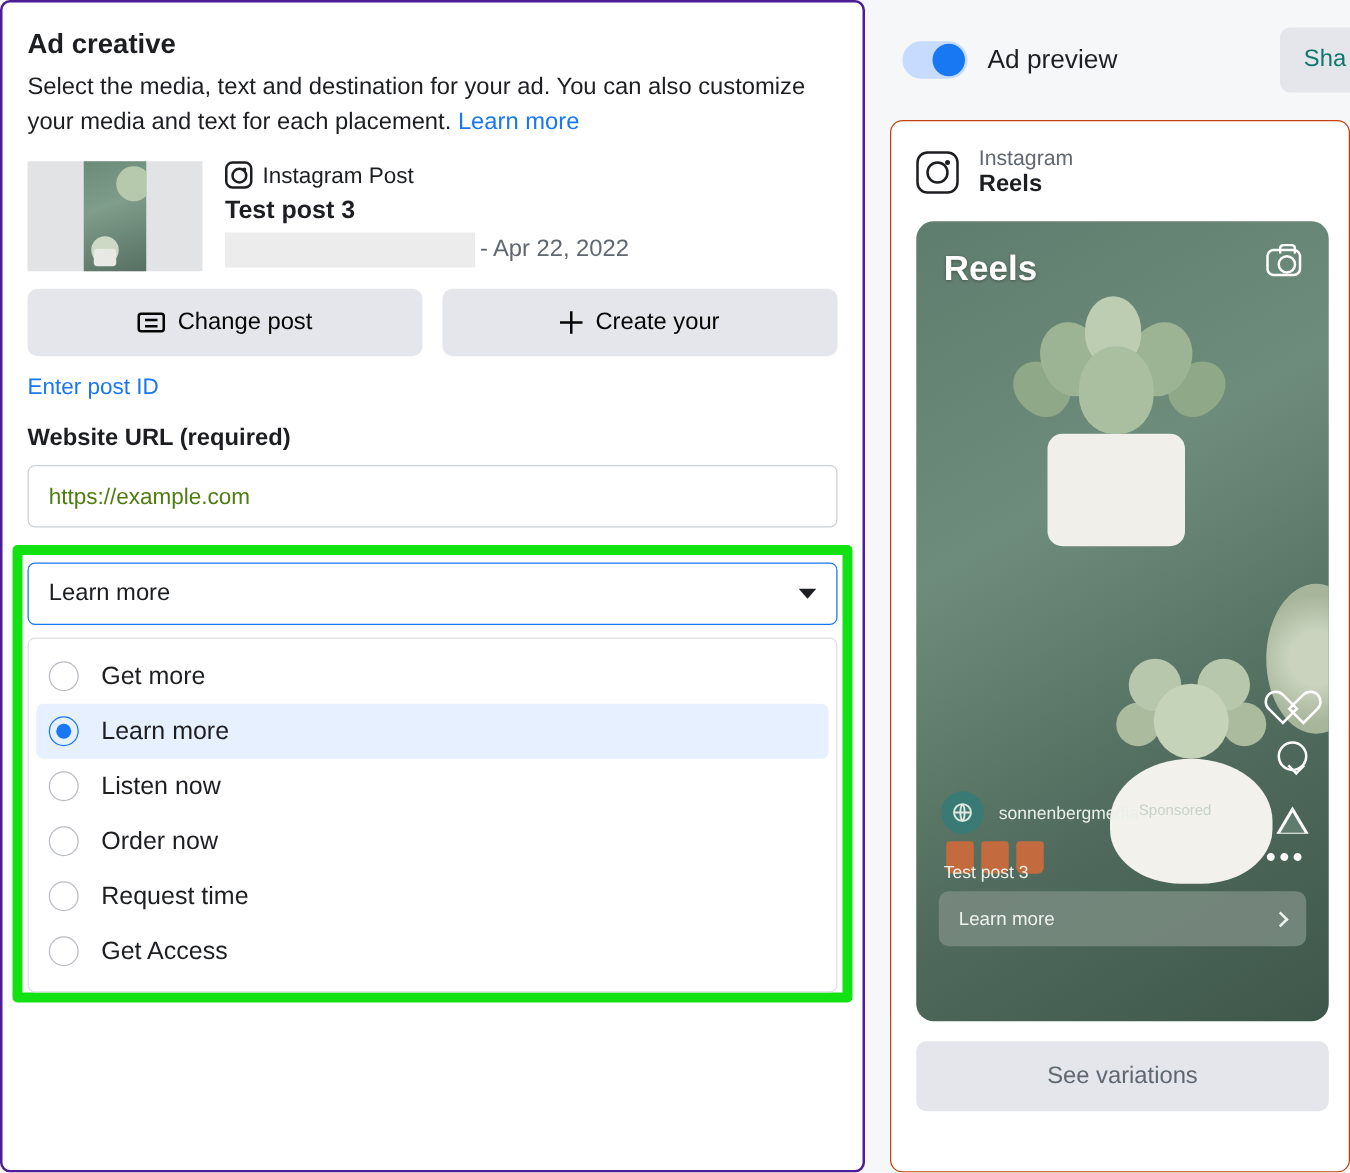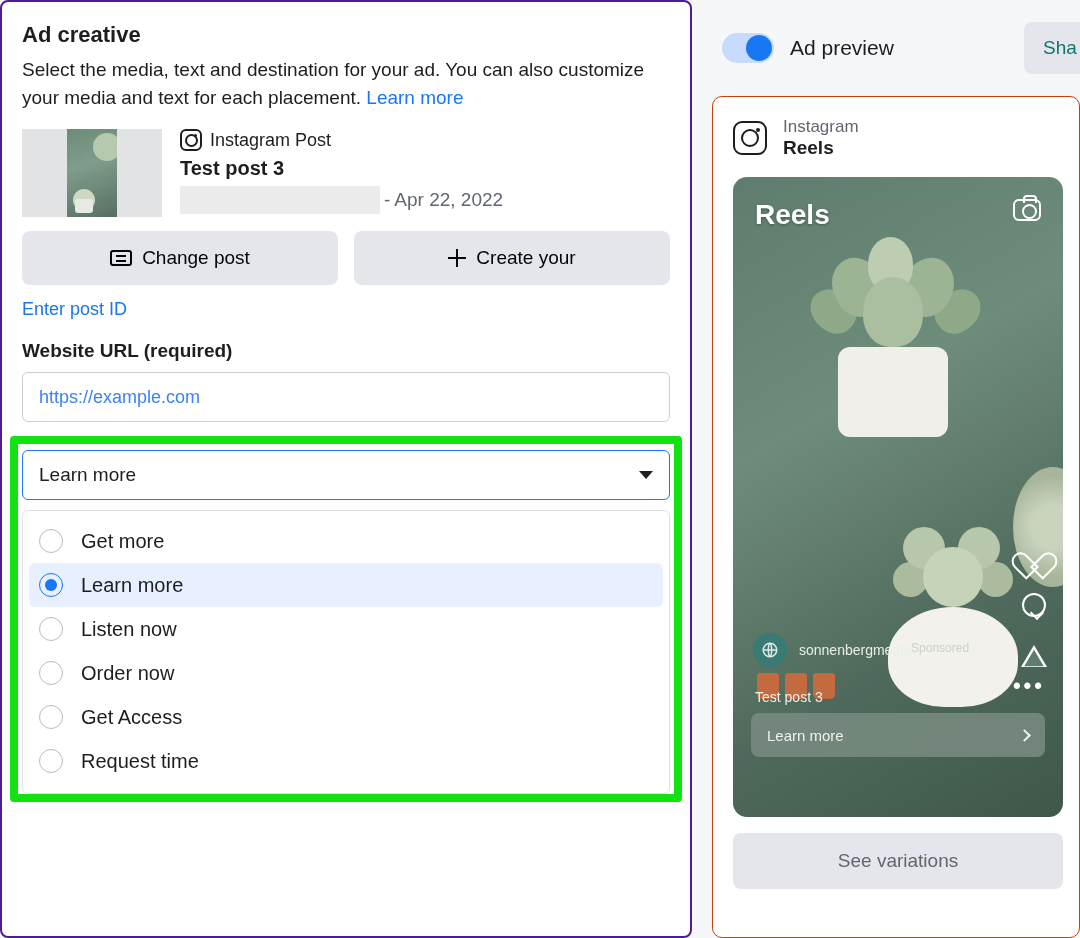--- a/index.html
+++ b/index.html
@@ -107,21 +107,21 @@
   .plus-glyph{ position:relative;width:18px;height:18px;}
   .plus-glyph::before,.plus-glyph::after{content:"";position:absolute;background:#050505;}
   .plus-glyph::before{left:8px;top:0;width:2px;height:18px;}
   .plus-glyph::after{top:8px;left:0;height:2px;width:18px;}
 
   .link-text { color:#1877f2; font-size:18px; cursor:pointer; margin-bottom:20px; display:inline-block;}
 
   .field-label { font-size:19px; font-weight:700; margin-bottom:10px;}
   .text-input {
     width:100%; height:50px; border:1px solid #ccd0d5; border-radius:6px;
-    padding:0 16px; font-size:18px; color:#3b82f6;
+    padding:0 16px; font-size:18px; color:#4d7c0f;
   }
 
   
   .cta-wrap {
     margin-top: 14px;
     border: 8px solid #12e212;
     border-radius: 4px;
     padding: 6px 4px 0 4px;
     margin-left: -12px;
     margin-right: -12px;
@@ -337,25 +337,25 @@
       <div class="option">
         <span class="radio"></span>
         <span>Listen now</span>
       </div>
       <div class="option">
         <span class="radio"></span>
         <span>Order now</span>
       </div>
       <div class="option">
         <span class="radio"></span>
-        <span>Get Access</span>
+        <span>Request time</span>
       </div>
       <div class="option">
         <span class="radio"></span>
-        <span>Request time</span>
+        <span>Get Access</span>
       </div>
     </div>
   </div>
 </div>
 
 <div class="right-col">
   <div class="preview-header">
     <div class="ph-left">
       <span class="toggle"></span>
       <span class="ph-title">Ad preview</span>

